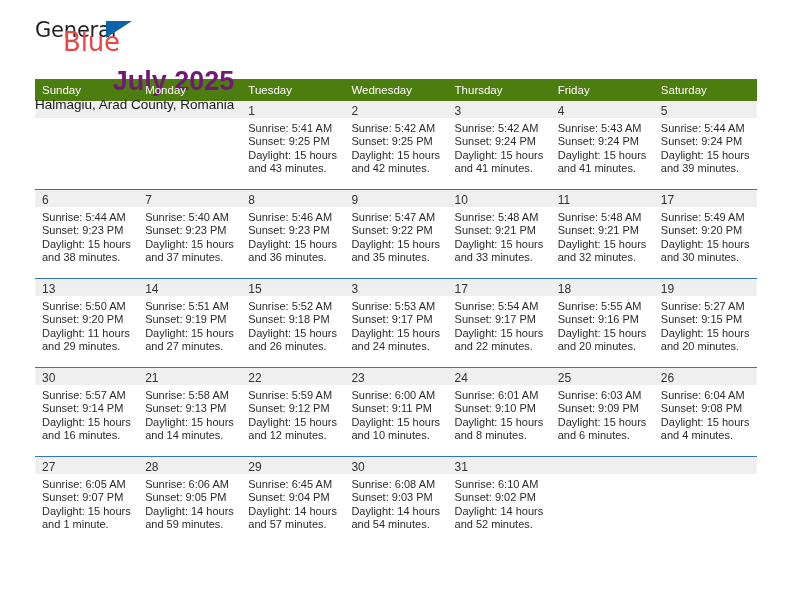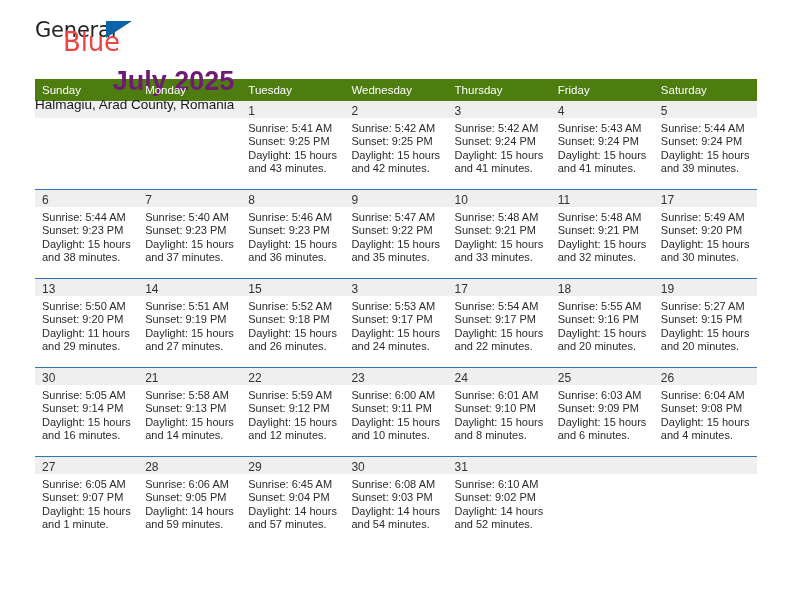--- a/index.html
+++ b/index.html
@@ -329,21 +329,21 @@
               <div>Sunrise: 5:27 AM</div>
               <div>Sunset: 9:15 PM</div>
               <div class="daylight">Daylight: 15 hours and 20 minutes.</div>
             </div>
           </td>
         </tr>
         <tr class="week">
           <td class="daycell">
             <div class="daynum">30</div>
             <div class="info">
-              <div>Sunrise: 5:05 AM</div>
+              <div>Sunrise: 5:57 AM</div>
               <div>Sunset: 9:14 PM</div>
               <div class="daylight">Daylight: 15 hours and 16 minutes.</div>
             </div>
           </td>
           <td class="daycell">
             <div class="daynum">21</div>
             <div class="info">
               <div>Sunrise: 5:58 AM</div>
               <div>Sunset: 9:13 PM</div>
               <div class="daylight">Daylight: 15 hours and 14 minutes.</div>

